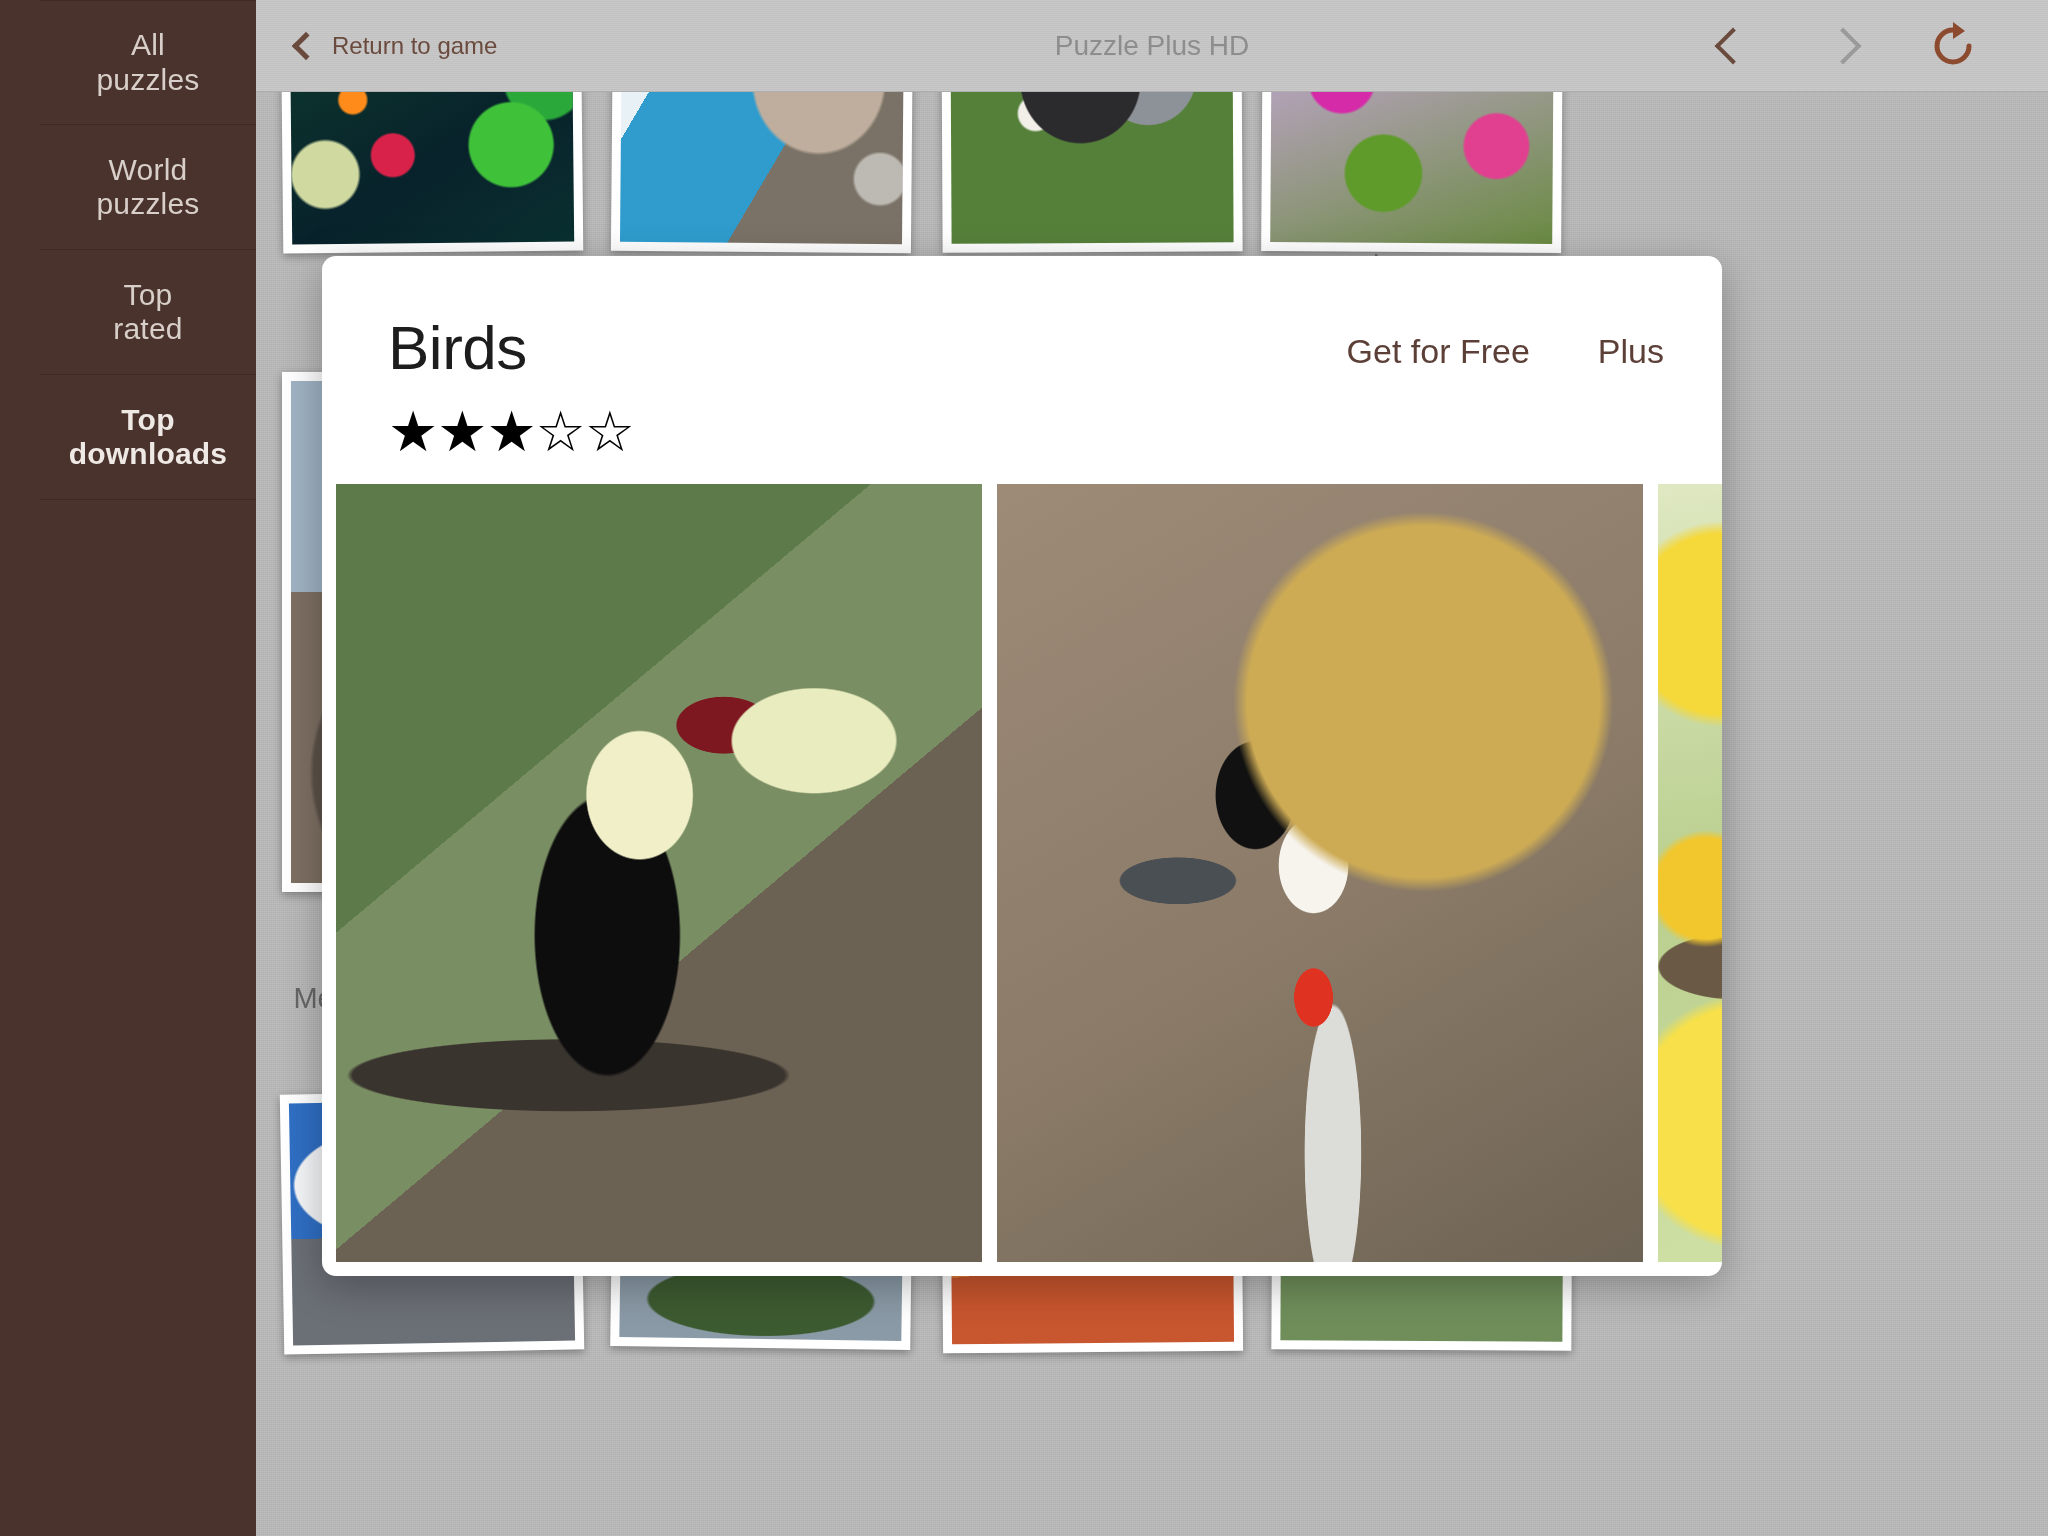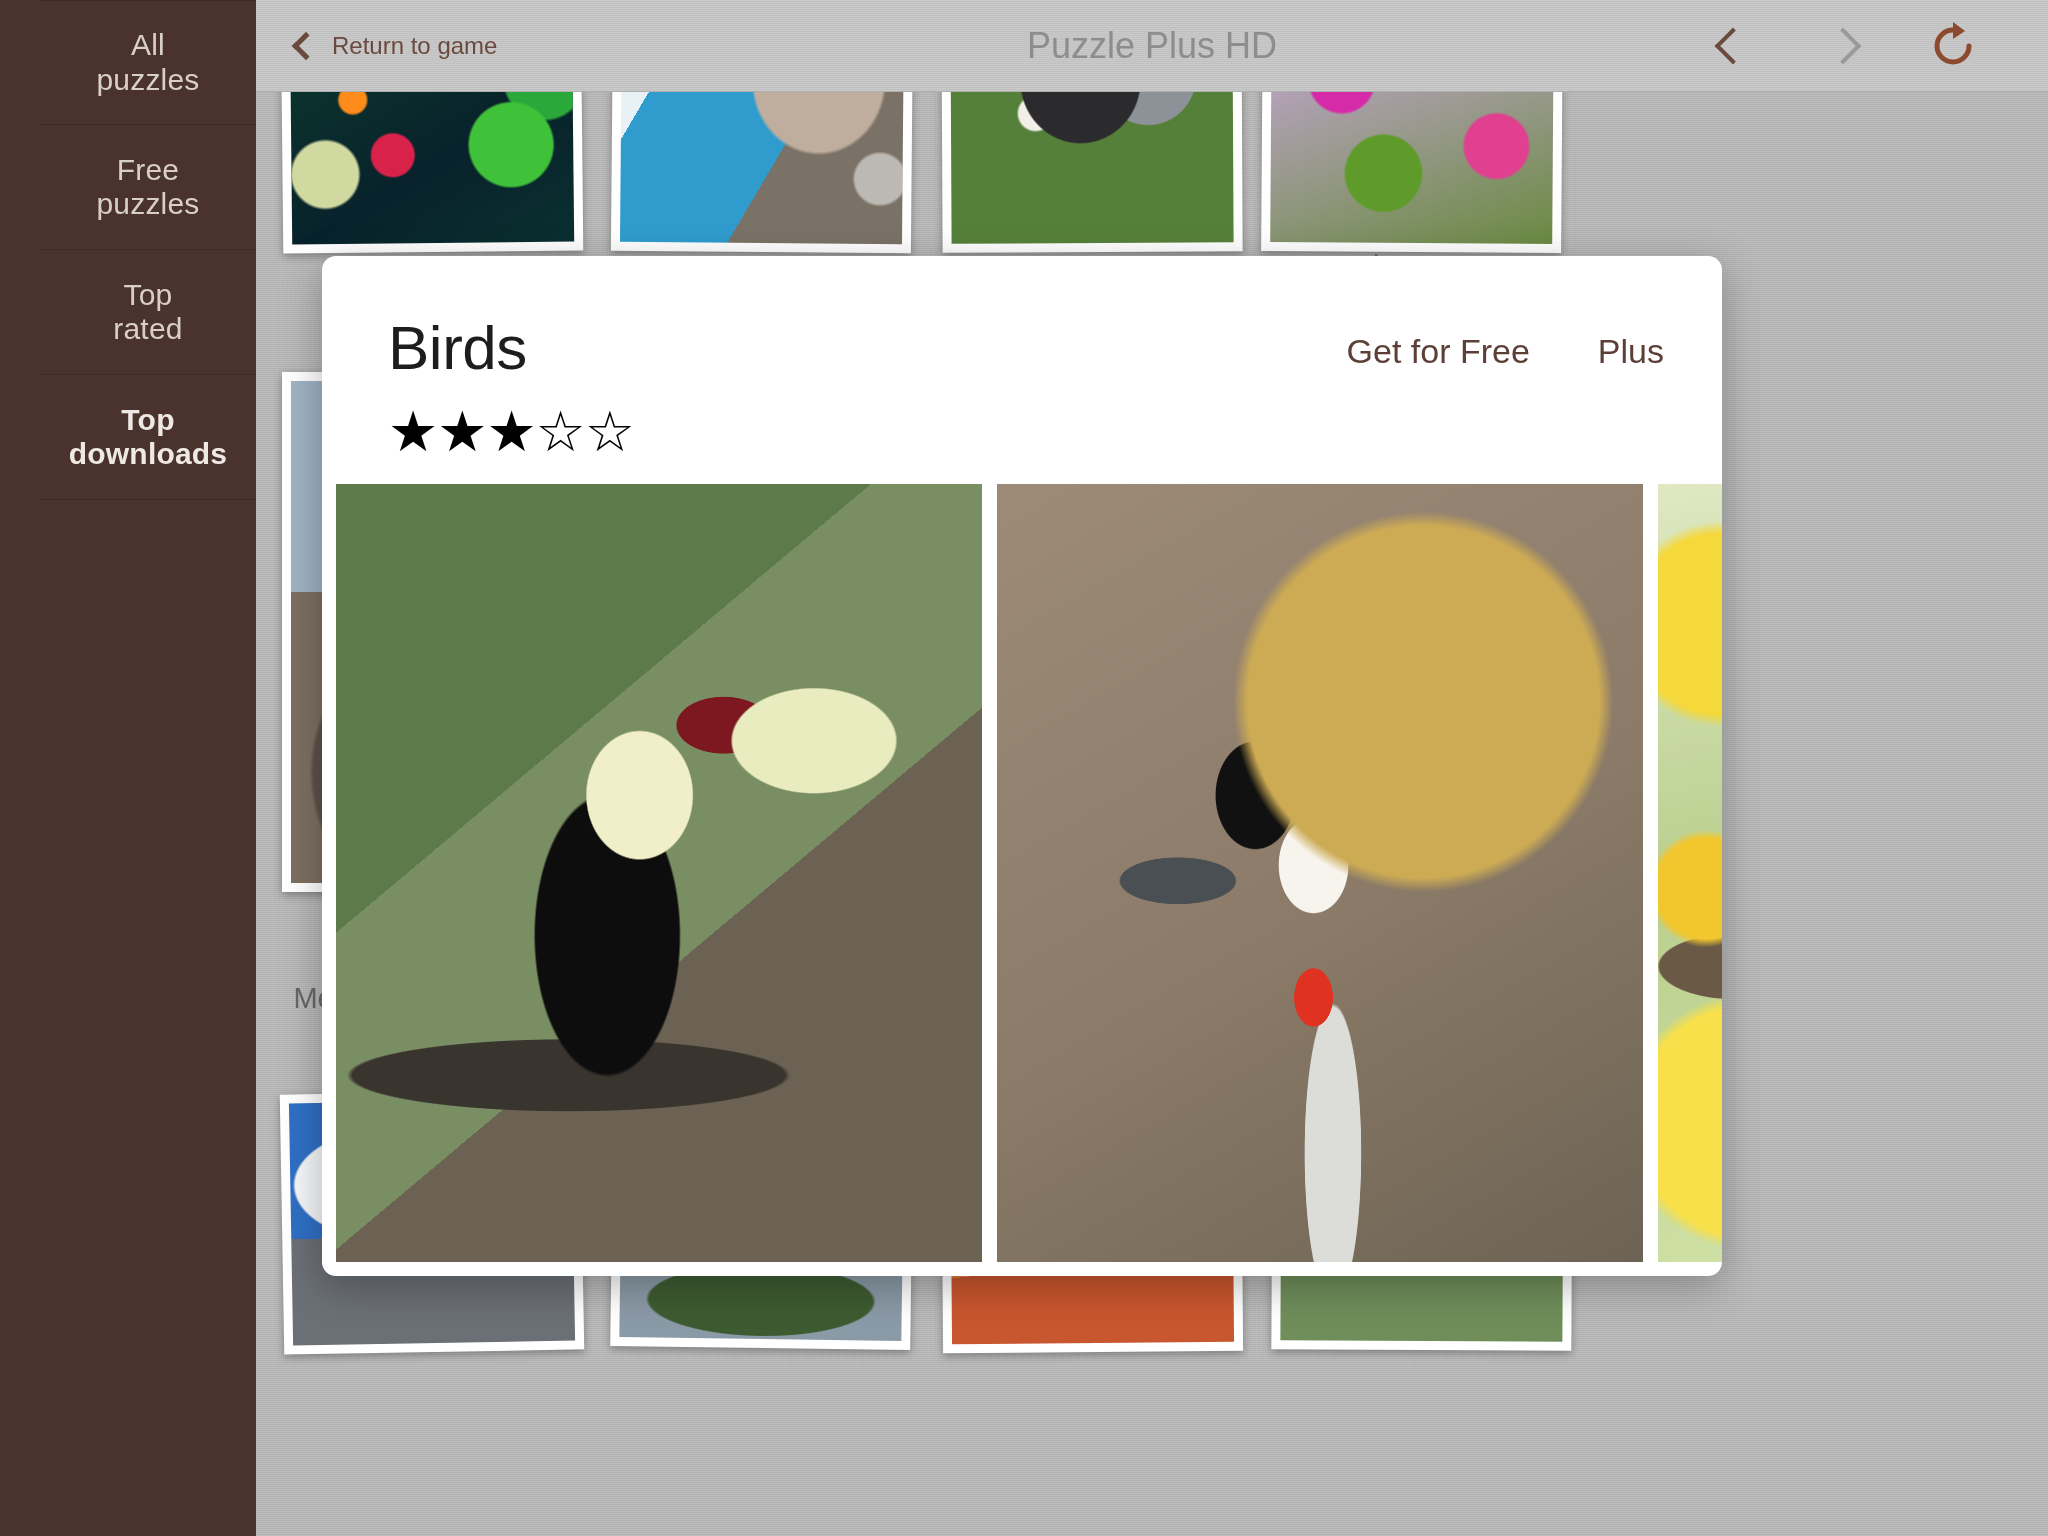--- a/index.html
+++ b/index.html
@@ -53,21 +53,21 @@
     color:#6b4a3e; font-size:24px; z-index:2;
   }
   .chev {
     display:inline-block; width:20px; height:20px;
     border-left:5px solid currentColor; border-bottom:5px solid currentColor;
     transform:rotate(45deg);
   }
   .chev.right { transform:rotate(-135deg); }
   .app-title {
     position:absolute; left:50%; top:50%; transform:translate(-50%,-50%);
-    color:#8d8d8d; font-size:36px; white-space:nowrap; z-index:2;
+    color:#8d8d8d; font-size:28px; white-space:nowrap; z-index:2;
   }
   .nav-icons {
     position:absolute; right:40px; top:50%; transform:translateY(-50%);
     display:flex; align-items:center; gap:0; z-index:2;
   }
   .nav-btn { width:110px; display:flex; align-items:center; justify-content:center; }
   .nav-btn .chev { width:26px; height:26px; border-width:4px; }
   .nav-back { color:#6b4a3e; }
   .nav-fwd  { color:#9a9a9a; }
   .refresh-icon { color:#8c4a2f; }
@@ -198,21 +198,21 @@
 
 <div id="sidebar">
   <div class="side-item first">
     <div>
       <span>All</span>
       <span>puzzles</span>
     </div>
   </div>
   <div class="side-item">
     <div>
-      <span>Free</span>
+      <span>World</span>
       <span>puzzles</span>
     </div>
   </div>
   <div class="side-item">
     <div>
       <span>Top</span>
       <span>rated</span>
     </div>
   </div>
   <div class="side-item selected">

